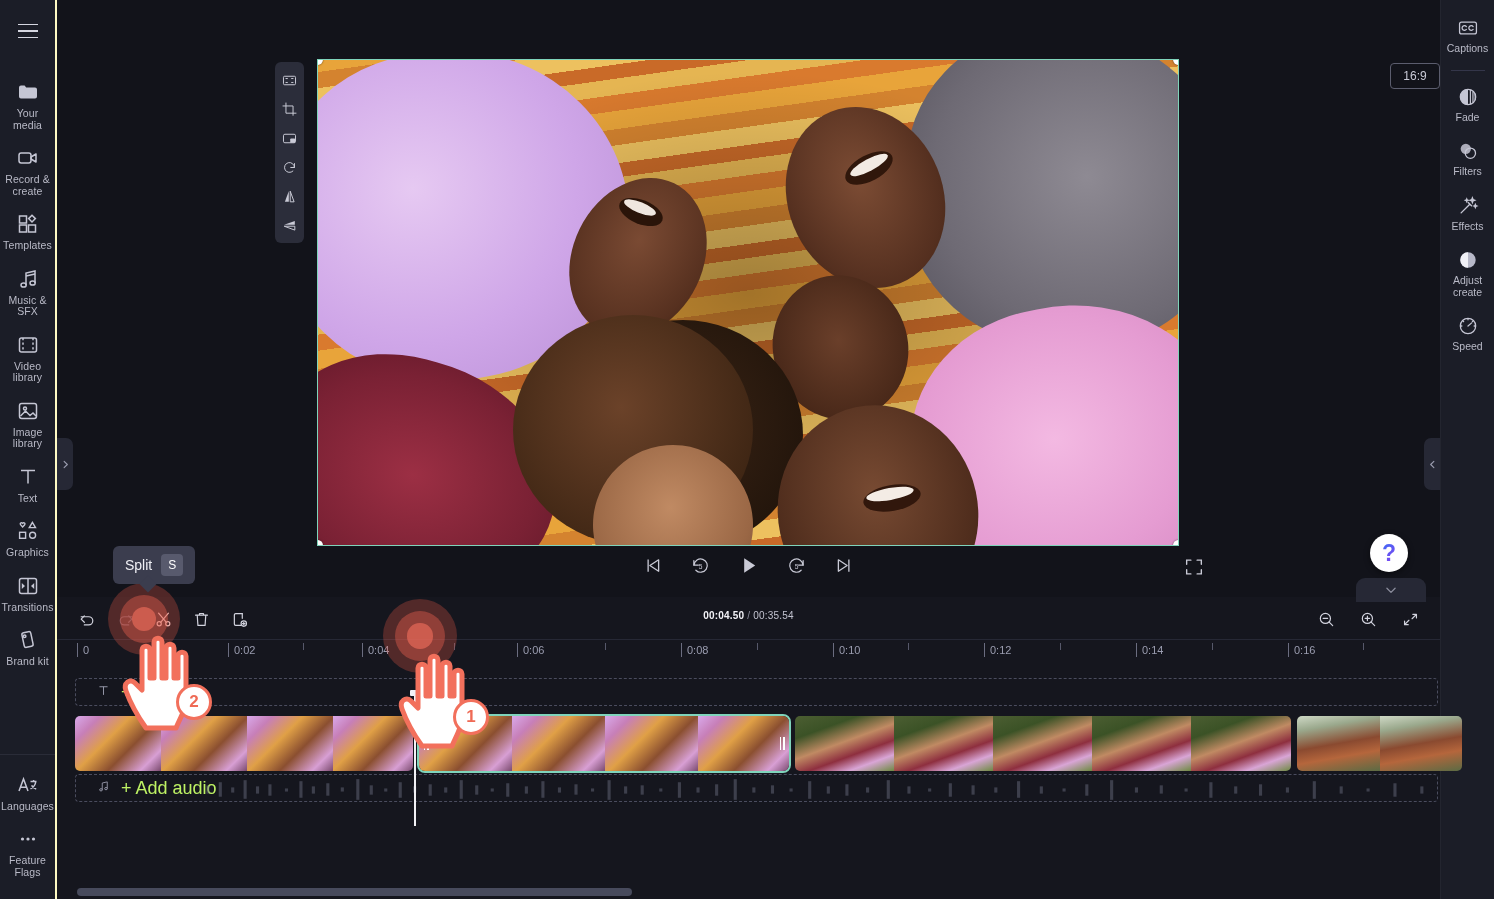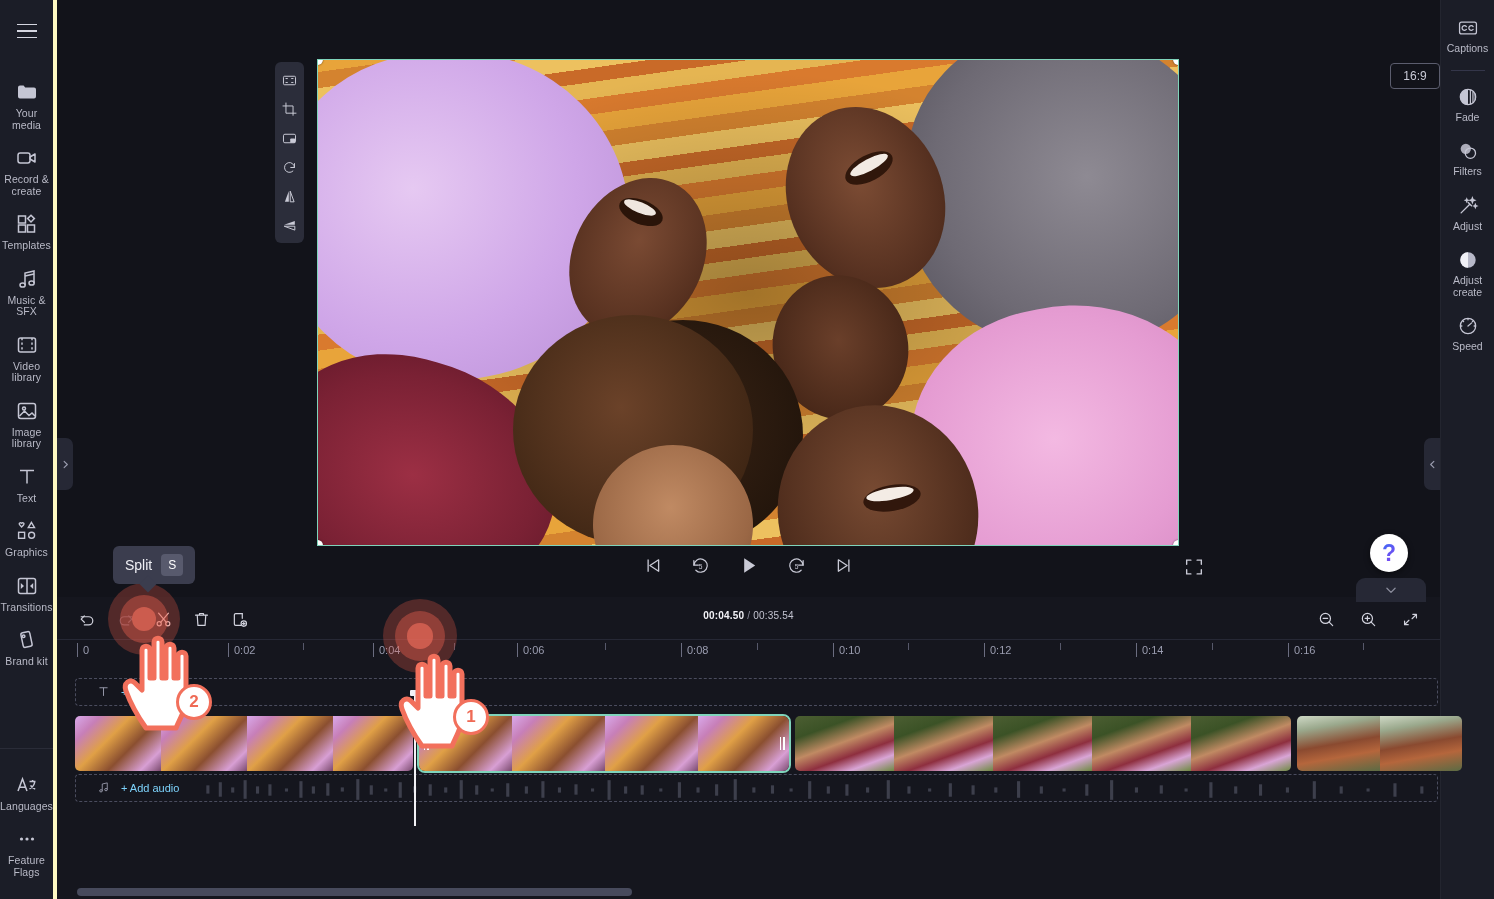--- a/index.html
+++ b/index.html
@@ -10,40 +10,40 @@
     overflow: hidden;
     color: #e8e8ee;
   }
   #app { position: relative; width: 1494px; height: 899px; }
 
   
   #left-rail {
     position: absolute; left: 0; top: 0; width: 57px; height: 899px;
     background: #1b1d27;
     display: flex; flex-direction: column; align-items: center;
-    border-right: 4px solid #fef9c3;
+    border-right: 2px solid #fef9c3;
   }
   .hamburger {
     margin-top: 16px; width: 34px; height: 30px;
     display: flex; flex-direction: column; justify-content: center; align-items: center; gap: 5px;
     cursor: pointer;
   }
   .hamburger i { display: block; width: 20px; height: 1.6px; background: #d5d6e0; }
   .rail-items { margin-top: 26px; width: 100%; display: flex; flex-direction: column; }
   .rail-item {
     width: 100%; padding: 8px 2px 7px; display: flex; flex-direction: column;
     align-items: center; gap: 4px; cursor: pointer;
   }
   .rail-item .ri-ico { width: 24px; height: 24px; display: block; }
   .rail-item .ri-lbl {
     font-size: 10.5px; color: #b9bac7; text-align: center; line-height: 11.5px;
     letter-spacing: .1px;
   }
   .rail-spacer { flex: 1 1 auto; }
-  .rail-bottom { width: 100%; border-top: 1px solid #2a2c38; padding-top: 16px; padding-bottom: 14px; }
+  .rail-bottom { width: 100%; border-top: 1px solid #2a2c38; padding-top: 10px; padding-bottom: 14px; }
 
   
   #topbar { position: absolute; left: 57px; top: 0; right: 0; height: 57px; }
   #proj-title {
     position: absolute; left: 29px; top: 13px; height: 32px; padding: 0 13px;
     display: flex; align-items: center; border-radius: 5px;
     background: #252734; font-size: 15px; color: #f0f0f5; cursor: text;
   }
   #cloud-btn {
     position: absolute; left: 153px; top: 13px; width: 38px; height: 32px;
@@ -166,21 +166,21 @@
   #ruler { position: relative; height: 26px; }
   .rl-major { position: absolute; top: 3px; font-size: 11px; color: #9b9db0; padding-left: 5px;
     border-left: 1px solid #6b6d80; height: 14px; line-height: 14px; }
   .rl-minor { position: absolute; top: 3px; width: 1px; height: 7px; background: #56586a; }
 
   #tracks { position: relative; height: 160px; padding-top: 8px; }
   .track-placeholder {
     position: absolute; left: 18px; right: 2px; height: 28px;
     border: 1px dashed #4a4c5e; border-radius: 4px;
     display: flex; align-items: center; gap: 10px; padding-left: 20px;
-    font-size: 11px; color: #7dd3fc; cursor: pointer; overflow: hidden;
+    font-size: 18px; color: #bef264; cursor: pointer; overflow: hidden;
   }
   #track-text { top: 12px; }
   #track-audio { top: 108px; }
   #audio-wave { position: absolute; left: 120px; right: 0; top: 0; bottom: 0; opacity: .45; }
 
   #clip-row { position: absolute; left: 18px; right: 0; top: 50px; height: 55px; }
   .clip { position: absolute; top: 0; height: 55px; border-radius: 5px; overflow: hidden; cursor: pointer; }
   .clip.sel { outline: 2px solid #7fd4bb; border-radius: 6px; }
   .thumbstrip { position: absolute; inset: 0; display: flex; }
   .thumb { height: 100%; flex: 0 0 auto; position: relative; overflow: hidden; }
@@ -405,21 +405,21 @@
 
     <div class="rr-item">
       <span class="rr-ico">
         <svg viewBox="0 0 24 24" width="22" height="22" fill="none" stroke="#c5c6d4" stroke-width="1.5" stroke-linecap="round">
             <path d="M4.5 19.5L14 10M12.2 8.2l3.6 3.6"></path>
             <path d="M16.8 3.2l.7 1.8 1.8.7-1.8.7-.7 1.8-.7-1.8-1.8-.7 1.8-.7z" fill="#c5c6d4"></path>
             <path d="M20 10.4l.45 1.1 1.1.45-1.1.45-.45 1.1-.45-1.1-1.1-.45 1.1-.45z" fill="#c5c6d4"></path>
             <path d="M10.6 4.4l.4.95.95.4-.95.4-.4.95-.4-.95-.95-.4.95-.4z" fill="#c5c6d4"></path>
           </svg>
       </span>
-      <span class="rr-lbl">Adjust</span>
+      <span class="rr-lbl">Effects</span>
     </div>
 
     <div class="rr-item">
       <span class="rr-ico">
         <svg viewBox="0 0 24 24" width="22" height="22">
             <circle cx="12" cy="12" r="8.4" fill="#b7b8c8"></circle>
             <path d="M12 3.6a8.4 8.4 0 0 0 0 16.8z" fill="#f0f0f6"></path>
           </svg>
       </span>
       <span class="rr-lbl">Adjust create</span>
@@ -637,21 +637,21 @@
             </svg>
         </div>
       </div>
     </div>
 
     <div id="ruler">
       <div class="rl-major" style="left:20px">0</div>
       <div class="rl-minor" style="left:98px"></div>
       <div class="rl-major" style="left:171px">0:02</div>
       <div class="rl-minor" style="left:246px"></div>
-      <div class="rl-major" style="left:316px">0:04</div>
+      <div class="rl-major" style="left:305px">0:04</div>
       <div class="rl-minor" style="left:397px"></div>
       <div class="rl-major" style="left:460px">0:06</div>
       <div class="rl-minor" style="left:548px"></div>
       <div class="rl-major" style="left:624px">0:08</div>
       <div class="rl-minor" style="left:700px"></div>
       <div class="rl-major" style="left:776px">0:10</div>
       <div class="rl-minor" style="left:851px"></div>
       <div class="rl-major" style="left:927px">0:12</div>
       <div class="rl-minor" style="left:1003px"></div>
       <div class="rl-major" style="left:1079px">0:14</div>

